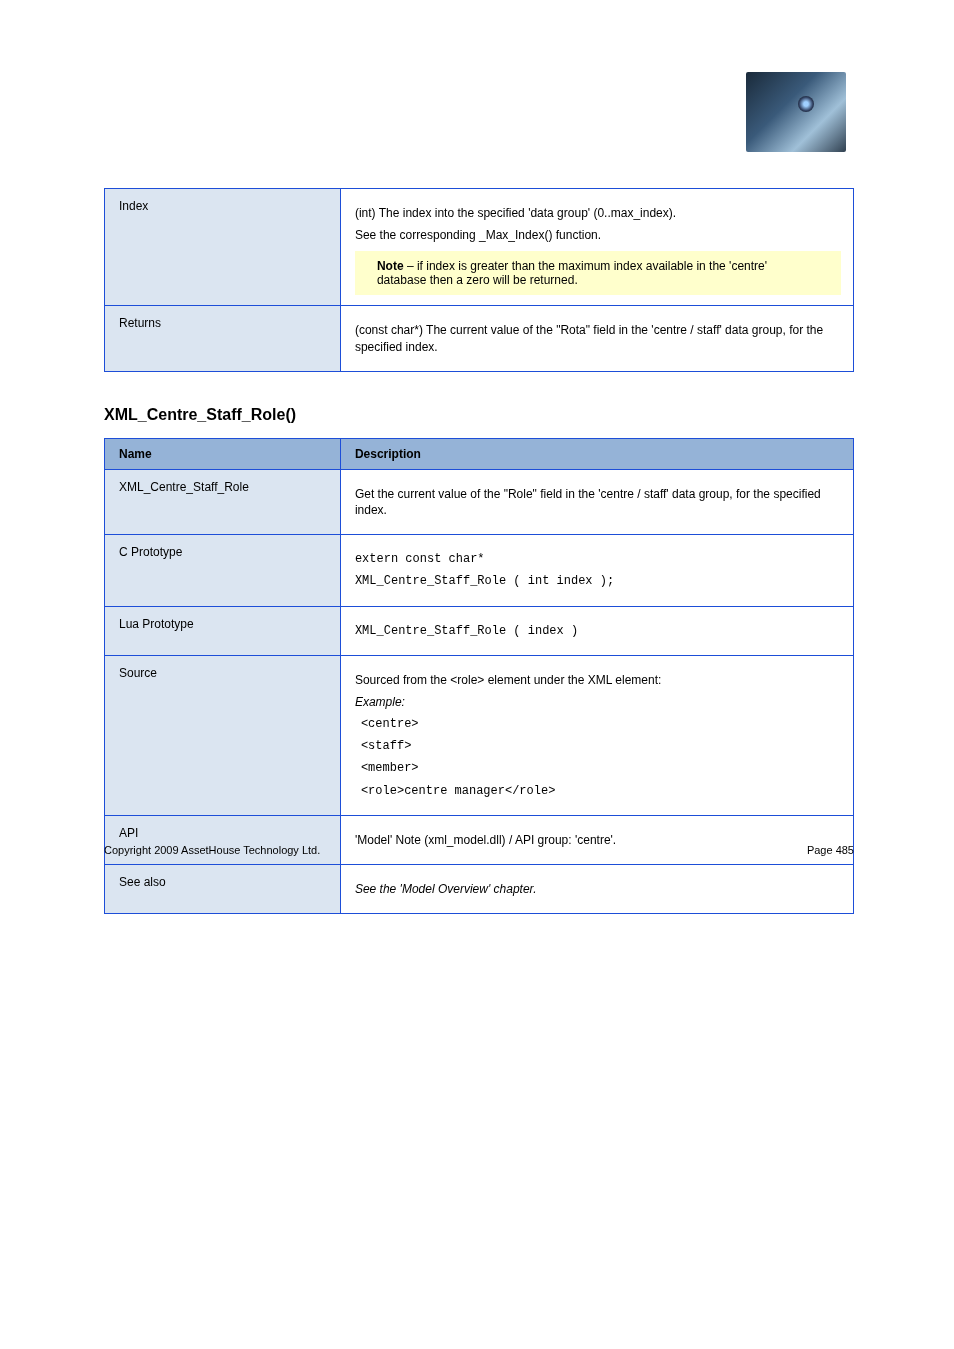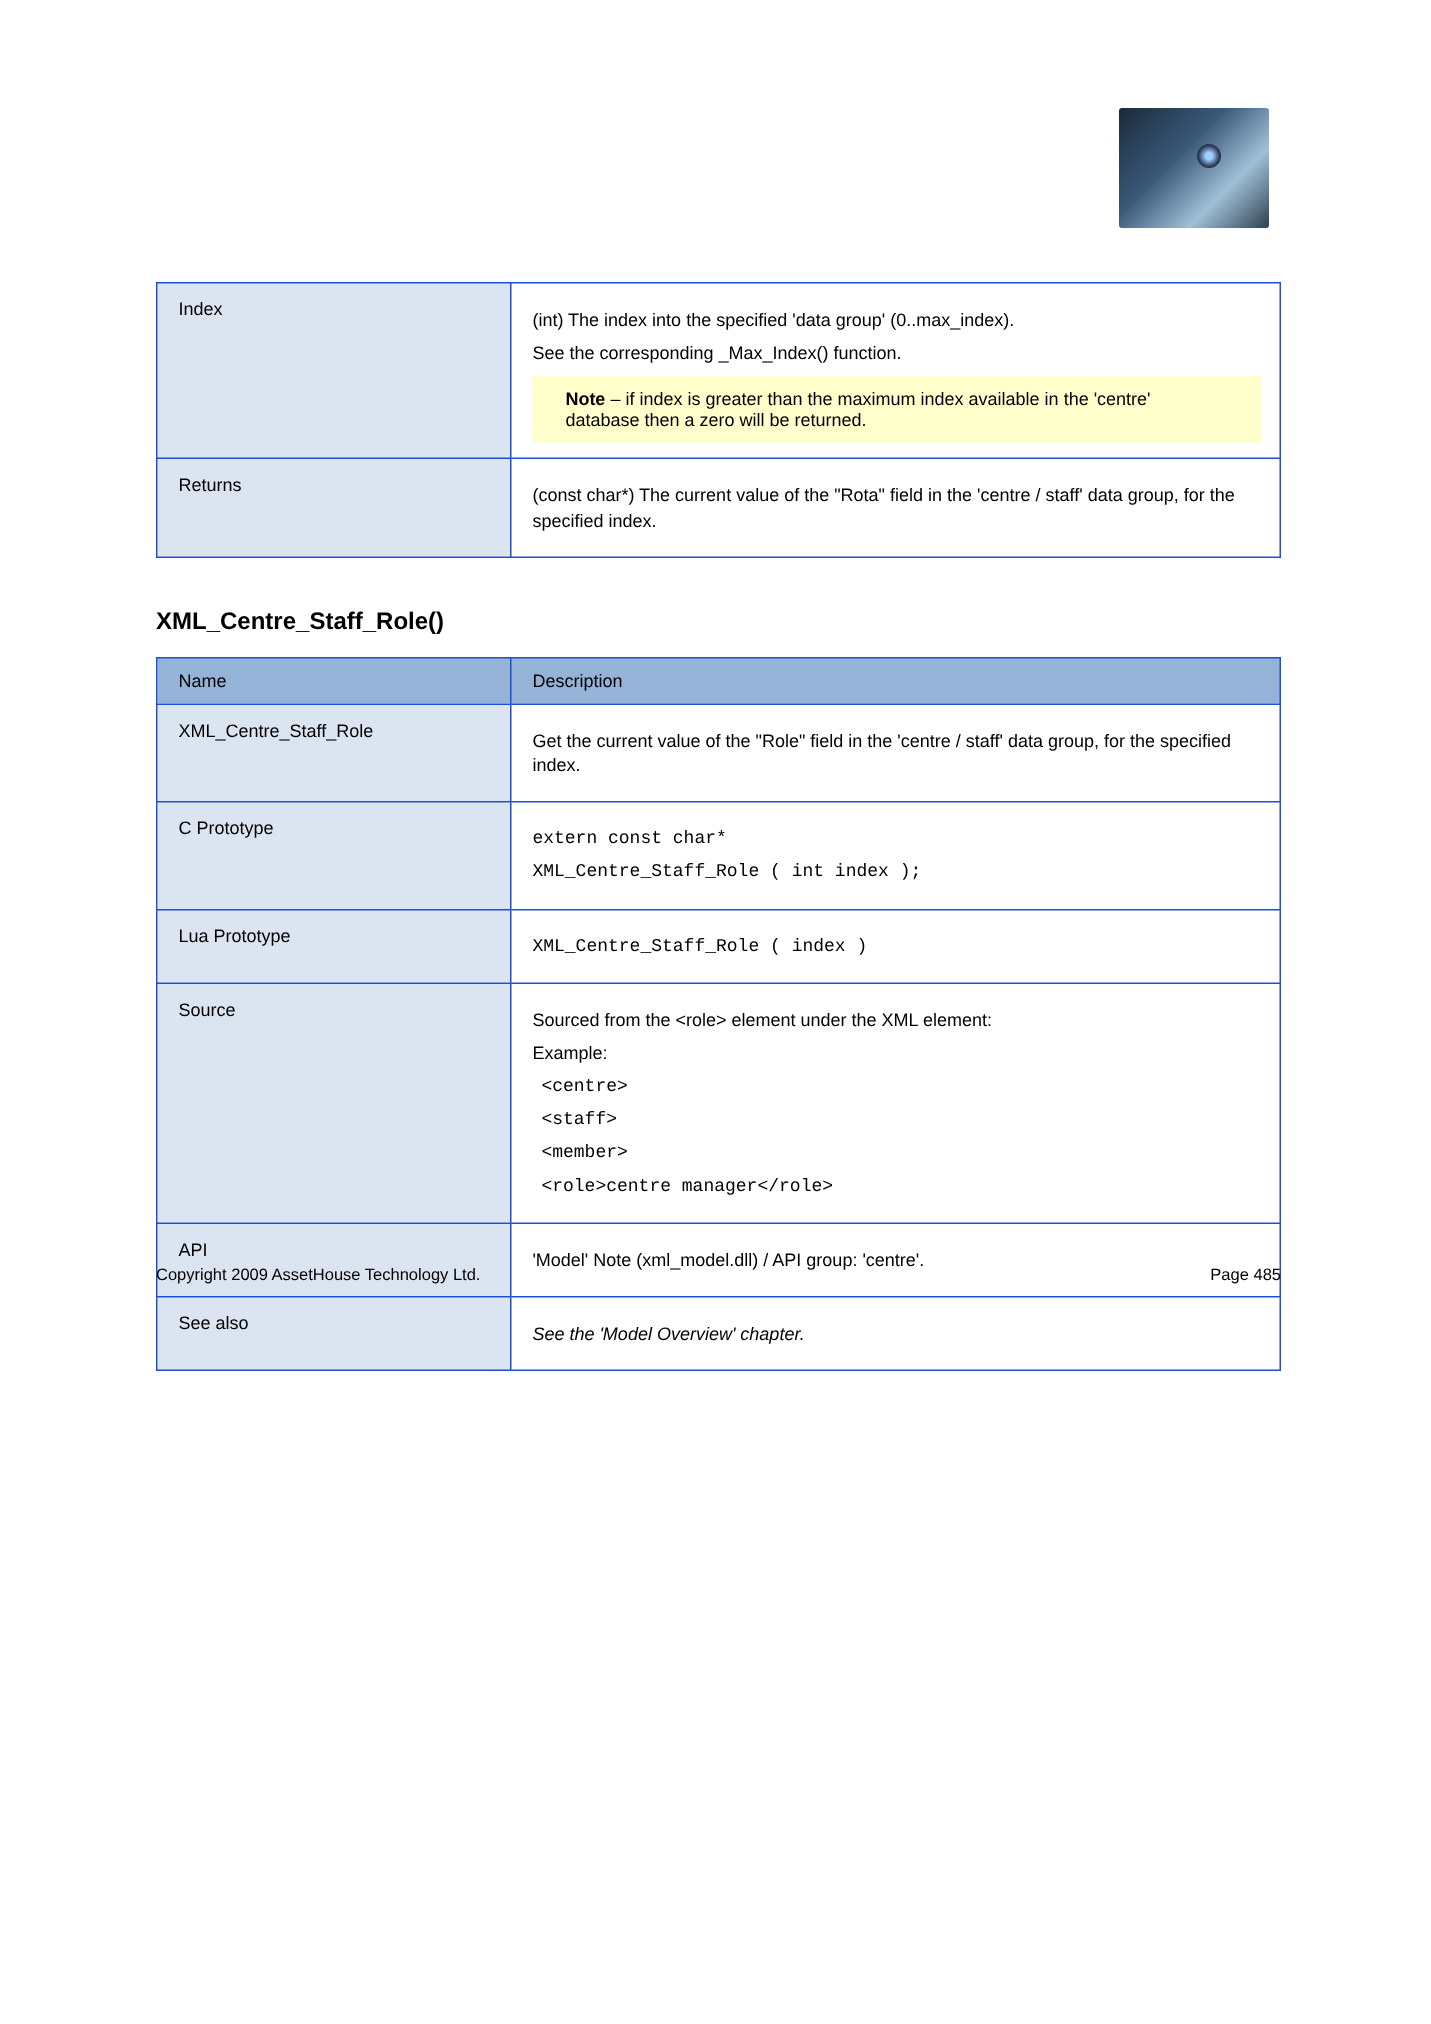--- a/index.html
+++ b/index.html
@@ -55,21 +55,21 @@
     text-align: left;
     font-weight: normal;
   }
   col.c1 { width: 31.5%; }
   col.c2 { width: 68.5%; }
   .label-cell {
     background: #dbe5f1;
   }
   .header-row th {
     background: #95b3d7;
-    font-weight: normal;
+    font-weight: bold;
     padding-top: 8px;
     padding-bottom: 8px;
   }
   .note-box {
     background: #ffffcc;
     padding: 8px 22px;
     margin-top: 8px;
   }
   .note-box .note-title {
     font-weight: bold;
@@ -85,21 +85,21 @@
   .p { margin: 6px 0; line-height: 1.35; }
   .footer {
     position: absolute;
     bottom: 58px;
     left: 104px;
     right: 100px;
     font-size: 11px;
     color: #000;
   }
   .footer .right { float: right; }
-  .desc-cell .ex-intro { margin-top: 6px; }
+  .desc-cell .ex-intro { margin-top: 6px; font-style: italic; }
   .desc-cell .ex-line { margin-left: 6px; }
 </style>
 </head>
 <body>
 
 <div class="page">
 
   <div class="logo">
     <div class="logo-placeholder"></div>
   </div>

